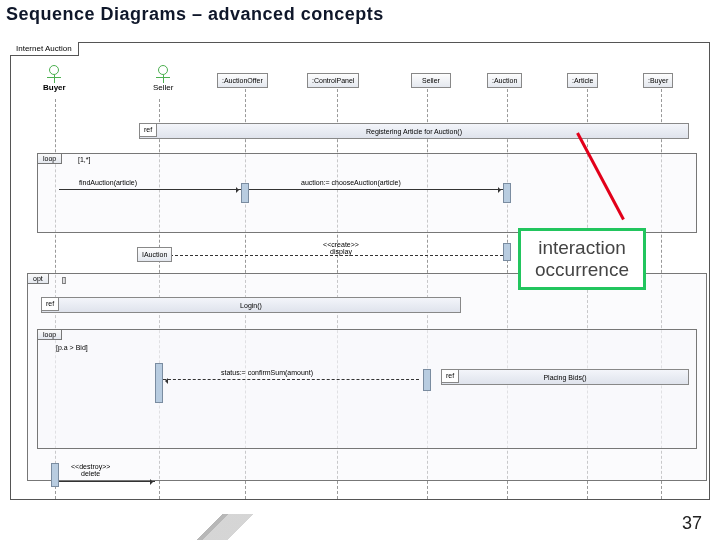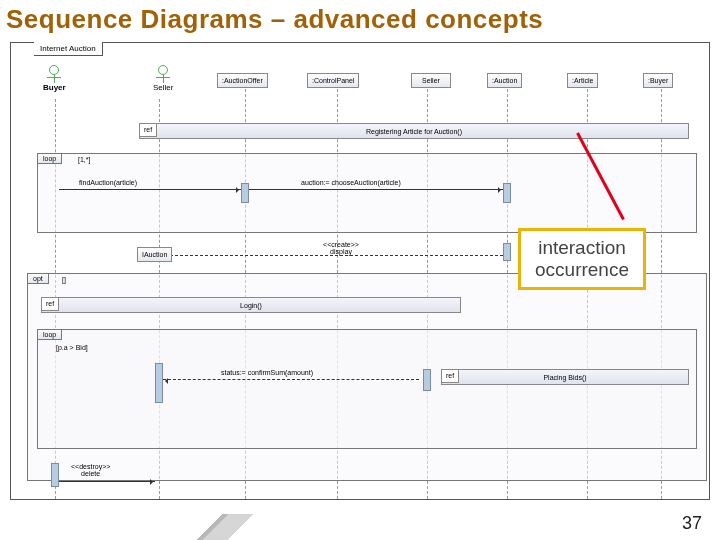--- a/index.html
+++ b/index.html
@@ -1,36 +1,36 @@
 <!DOCTYPE html>
 <html><head>
 <meta charset="utf-8">
 <style>
   * { box-sizing: border-box; margin: 0; padding: 0; }
   body { width: 720px; height: 540px; font-family: Arial, sans-serif; background: #fff; position: relative; overflow: hidden; }
-  .title { font-family: "Trebuchet MS", sans-serif; font-size: 26px; font-weight: bold; color: #a16207; padding: 4px 6px; letter-spacing: 0.5px; }
+  .title { font-family: "Trebuchet MS", sans-serif; font-size: 18px; font-weight: bold; color: #0f172a; padding: 4px 6px; letter-spacing: 0.5px; }
   .diagram { position: absolute; left: 10px; top: 42px; width: 700px; height: 458px; border: 1px solid #555; }
-  .head-frame { position: absolute; left: -1px; top: -1px; border: 1px solid #555; border-top: none; border-left: none; padding: 2px 6px; font-size: 8px; background: #fff; margin-left: 24px; }
+  .head-frame { position: absolute; left: -1px; top: -1px; border: 1px solid #555; border-top: none; border-left: none; padding: 2px 6px; font-size: 8px; background: #fff; }
   .actor { position: absolute; text-align: center; font-size: 8px; }
   .actor .head { width: 10px; height: 10px; border: 1px solid #4cb050; border-radius: 50%; margin: 0 auto; }
   .actor .body { width: 1px; height: 8px; background: #4cb050; margin: 0 auto; }
   .actor .arms { position: relative; width: 14px; height: 1px; background: #4cb050; margin: -6px auto 5px; }
   .lifeline-box { position: absolute; background: linear-gradient(#fdfdfd,#e4e8ef); border: 1px solid #888; font-size: 7px; text-align: center; padding: 3px 4px; white-space: nowrap; }
   .lifeline { position: absolute; border-left: 1px dashed #999; }
   .frag { position: absolute; border: 1px solid #777; background: rgba(248,248,252,0.5); }
   .frag-label { position: absolute; left: -1px; top: -1px; background: linear-gradient(#fafafa,#e4e8ef); border: 1px solid #777; font-size: 7px; padding: 1px 5px; }
   .ref-bar { position: absolute; background: linear-gradient(#f3f5fa,#dfe3ec); border: 1px solid #888; font-size: 7px; text-align: center; line-height: 16px; height: 16px; }
   .ref-bar .tag { position: absolute; left: -1px; top: -1px; background: #fff; border: 1px solid #888; padding: 0 4px; font-size: 7px; line-height: 12px; }
   .activation { position: absolute; width: 8px; background: #b8cce0; border: 1px solid #7a8ca0; }
   .msg { position: absolute; font-size: 7px; white-space: nowrap; }
   .arrow { position: absolute; height: 1px; background: #333; }
   .arrow::after { content: ""; position: absolute; right: -1px; top: -2px; border: 3px solid transparent; border-left-color: #333; }
   .arrow.left::after { right: auto; left: -1px; border-left-color: transparent; border-right-color: #333; }
   .arrow.dash { background: none; border-top: 1px dashed #333; height: 0; }
-  .callout { position: absolute; border: 3px solid #eab308; background: #fff; color: #444; font-size: 19px; text-align: center; padding: 6px 14px; line-height: 1.15; }
+  .callout { position: absolute; border: 3px solid #22c55e; background: #fff; color: #444; font-size: 19px; text-align: center; padding: 6px 14px; line-height: 1.15; }
   .callout-line { position: absolute; width: 3px; background: #e2001a; transform-origin: top center; }
   .pagenum { position: absolute; right: 18px; bottom: 6px; font-size: 18px; color: #222; }
   .decoslash { position: absolute; left: 130px; bottom: 0; width: 180px; height: 26px; background: linear-gradient(135deg, transparent 45%, #333 45%, #333 48%, #888 48%, #888 60%, transparent 60%); opacity: .35; }
 </style>
 </head>
 <body>
 
 <div class="title">Sequence Diagrams – advanced concepts</div>
 
 <div class="diagram">

